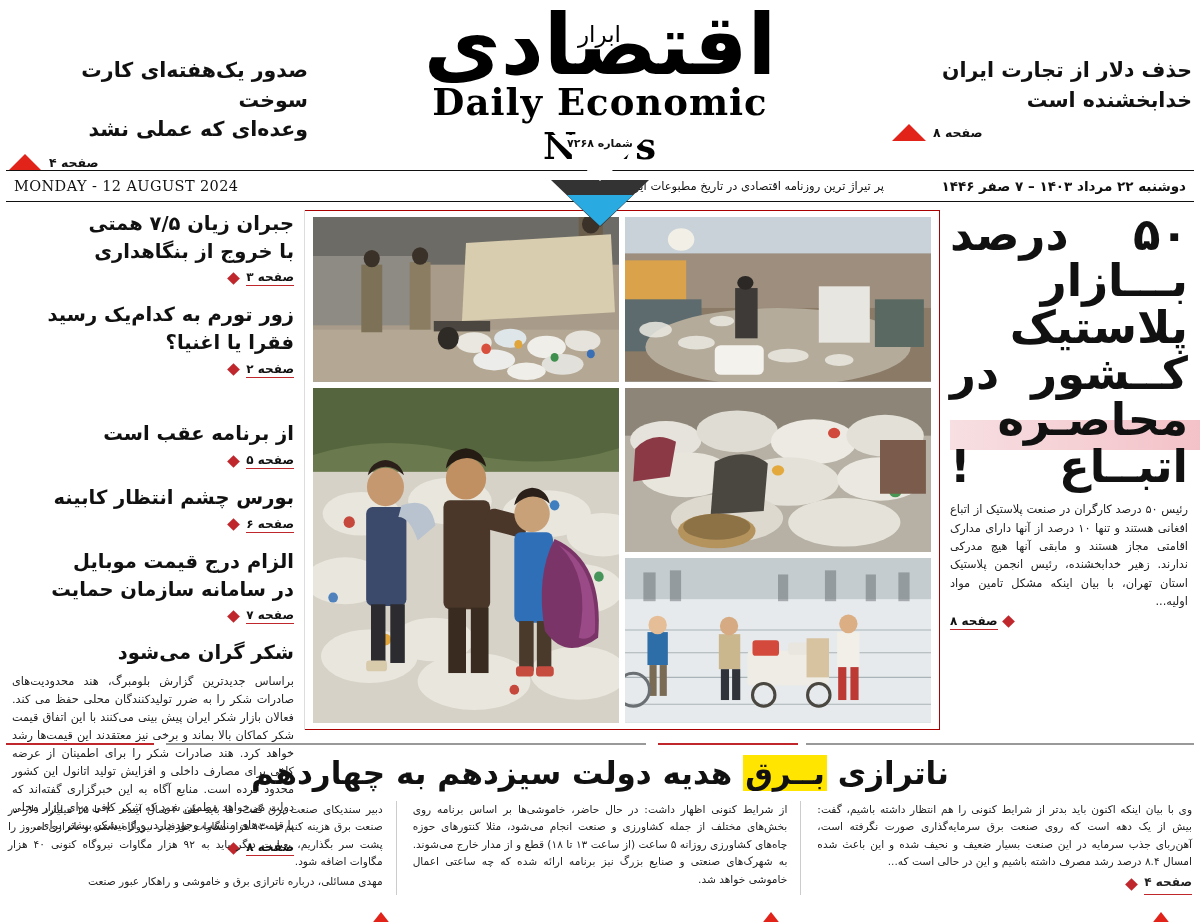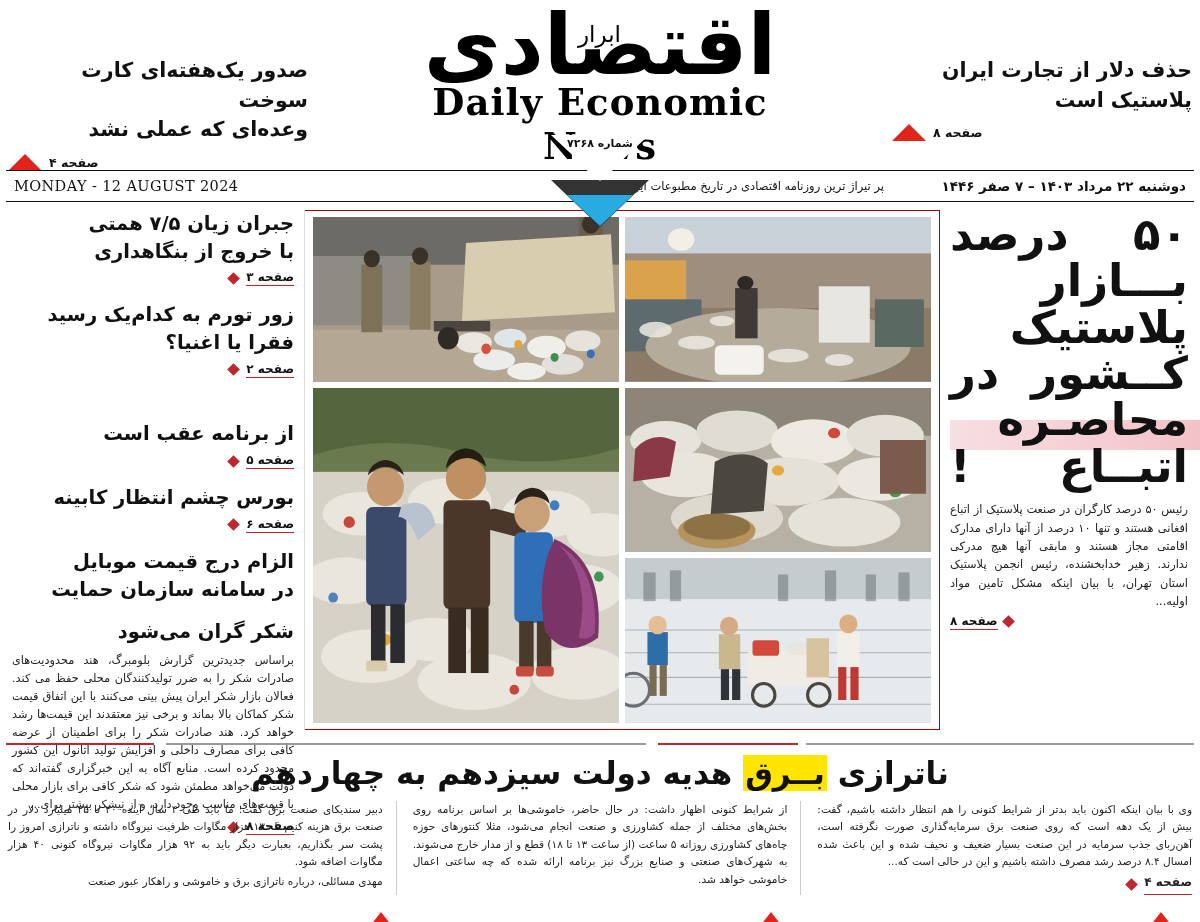--- a/index.html
+++ b/index.html
@@ -237,21 +237,21 @@
       <div class="logo-ar">
         <span>اقتصادی</span>
         <span class="logo-sub-ar">ابرار</span>
       </div>
       <div class="logo-en">Daily Economic News</div>
     </div>
 
     <div class="corner right">
       <h2>
         <span>حذف دلار از تجارت ایران</span><br>
-        <span>پلاستیک است</span>
+        <span>خدابخشنده است</span>
       </h2>
       <div class="pagemark">
         <span class="tri-up"></span>
         <span class="lbl">صفحه ۸</span>
       </div>
     </div>
   </div>
 
   <div class="infobar">
     <span class="en-date">MONDAY - 12 AUGUST 2024</span>
@@ -520,20 +520,24 @@
           <span class="diamond"></span>
           <span class="pm-text">صفحه ۶</span>
         </div>
       </div>
 
       <div class="side-item">
         <h3>
           <span>الزام درج قیمت موبایل</span><br>
           <span>در سامانه سازمان حمایت</span>
         </h3>
+        <div class="side-pm">
+          <span class="diamond"></span>
+          <span class="pm-text">صفحه ۷</span>
+        </div>
       </div>
 
       <div class="side-item">
         <h3>شکر گران می‌شود</h3>
         <div class="side-lead-body">
           <p>براساس جدیدترین گزارش بلومبرگ، هند محدودیت‌های صادرات شکر را به ضرر تولیدکنندگان محلی حفظ می کند. فعالان بازار شکر ایران پیش بینی می‌کنند با این اتفاق قیمت شکر کماکان بالا بماند و برخی نیز معتقدند این قیمت‌ها رشد خواهد کرد. هند صادرات شکر را برای اطمینان از عرضه کافی برای مصارف داخلی و افزایش تولید اتانول این کشور محدود کرده است. منابع آگاه به این خبرگزاری گفته‌اند که دولت می‌خواهد مطمئن شود که شکر کافی برای بازار محلی با قیمت‌های مناسب وجود دارد، و از نیشکر بیشتر برای...</p>
         </div>
         <div class="side-pm">
           <span class="diamond"></span>
           <span class="pm-text">صفحه ۸</span>

